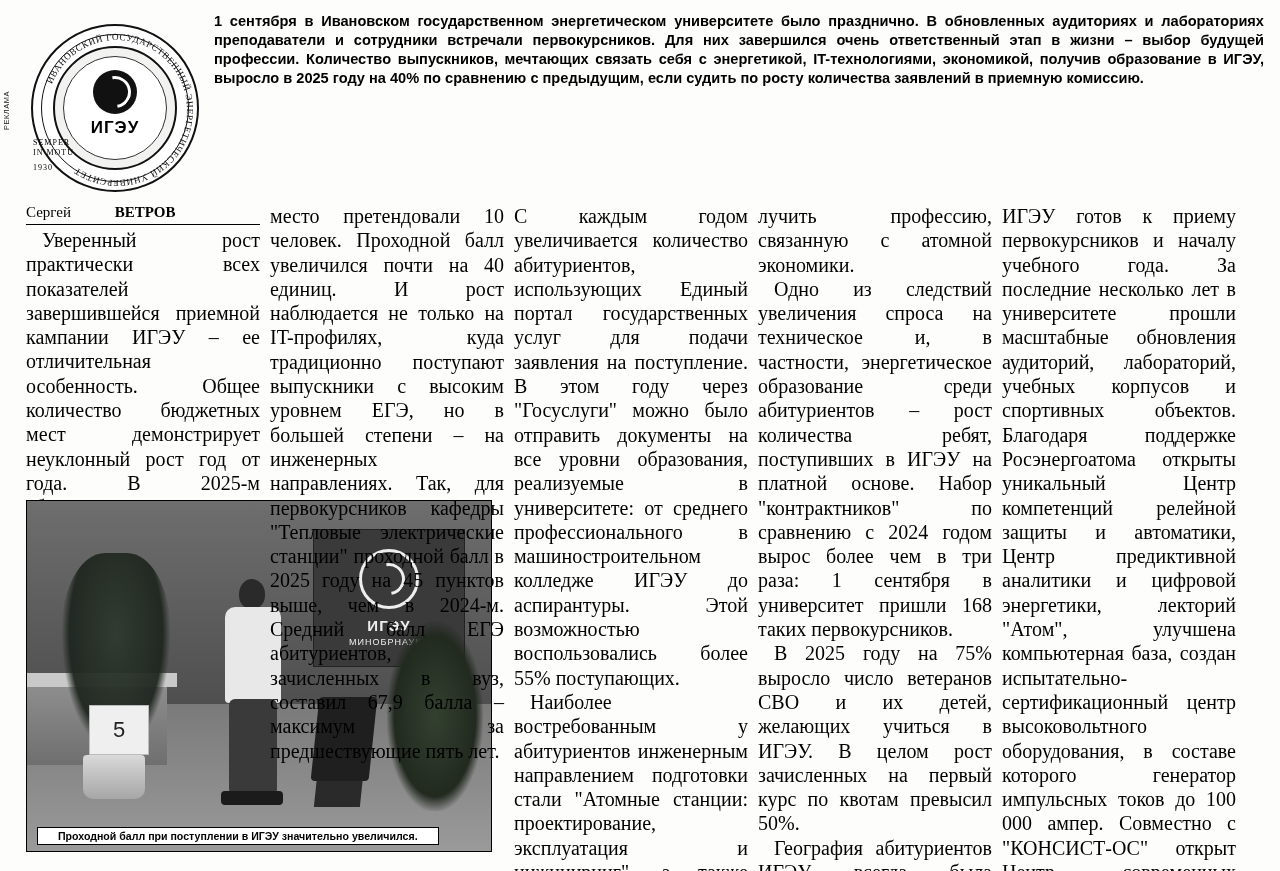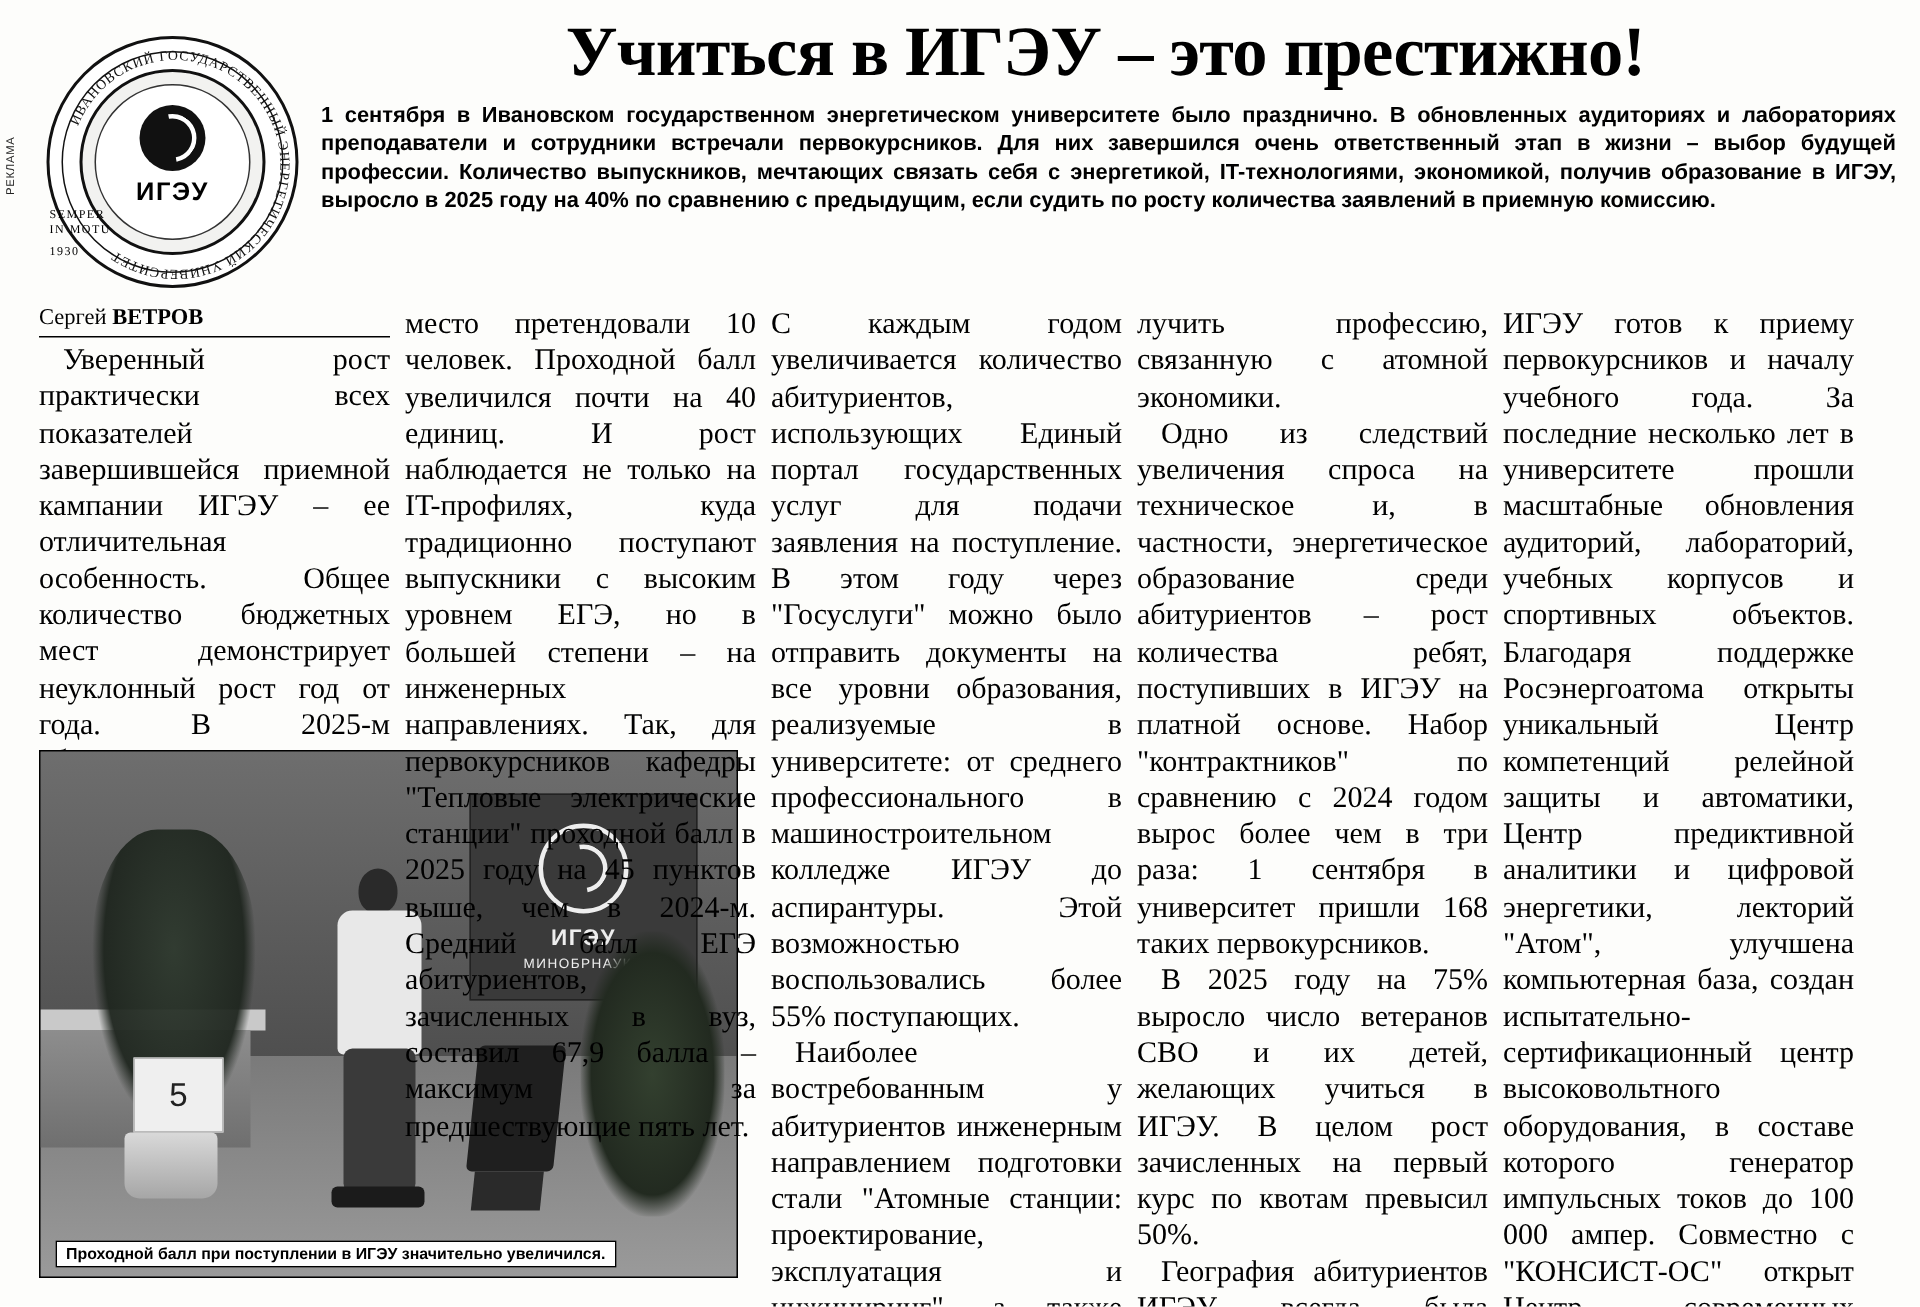--- a/index.html
+++ b/index.html
@@ -167,21 +167,21 @@
   .byline {
     font-family: "Liberation Serif", serif;
     font-size: 15px;
     margin: 0 0 3px 0;
     border-bottom: 1.5px solid #000;
     padding-bottom: 3px;
     width: 100%;
     box-sizing: border-box;
   }
   .byline .name-first { font-style: normal; }
-  .byline .name-last { font-weight: bold; }
+  .byline .name-last { font-weight: bold; margin-left: 40px; }
 
   .columns {
     display: flex;
     gap: 10px;
     margin-top: 6px;
     height: 648px;
   }
   .col {
     width: 234px;
     flex: 0 0 234px;
@@ -320,21 +320,21 @@
     display: flex; align-items: center; justify-content: center;
     font-family: "Liberation Sans", sans-serif;
     font-size: 22px; color: #222;
   }
   .photo .caption {
     position: absolute;
     left: 10px;
     bottom: 6px;
     background: #ffffff;
     border: 1px solid #000;
-    padding: 2px 6px;
+    padding: 2px 20px;
     font-family: "Liberation Sans", sans-serif;
     font-weight: bold;
     font-size: 10.6px;
     color: #000;
     white-space: nowrap;
   }
 </style>
 </head>
 <body>
 
@@ -363,21 +363,20 @@
         <div class="abbr">ИГЭУ</div>
         <div class="motto">
           <span>SEMPER</span>
           <span>IN MOTU</span>
         </div>
         <div class="year">1930</div>
       </div>
     </div>
 
     <div class="head-col">
-      <h1 class="headline">Учиться в ИГЭУ – это престижно!</h1>
       <p class="lede">1 сентября в Ивановском государственном энергетическом университете было празднично. В обновленных аудиториях и лабораториях преподаватели и сотрудники встречали первокурсников. Для них завершился очень ответственный этап в жизни – выбор будущей профессии. Количество выпускников, мечтающих связать себя с энергетикой, IT-технологиями, экономикой, получив образование в ИГЭУ, выросло в 2025 году на 40% по сравнению с предыдущим, если судить по росту количества заявлений в приемную комиссию.</p>
     </div>
   </div>
 
   <div class="columns">
 
     <div class="col">
       <div class="byline">
         <span class="name-first">Сергей </span><span class="name-last">ВЕТРОВ</span>
       </div>

